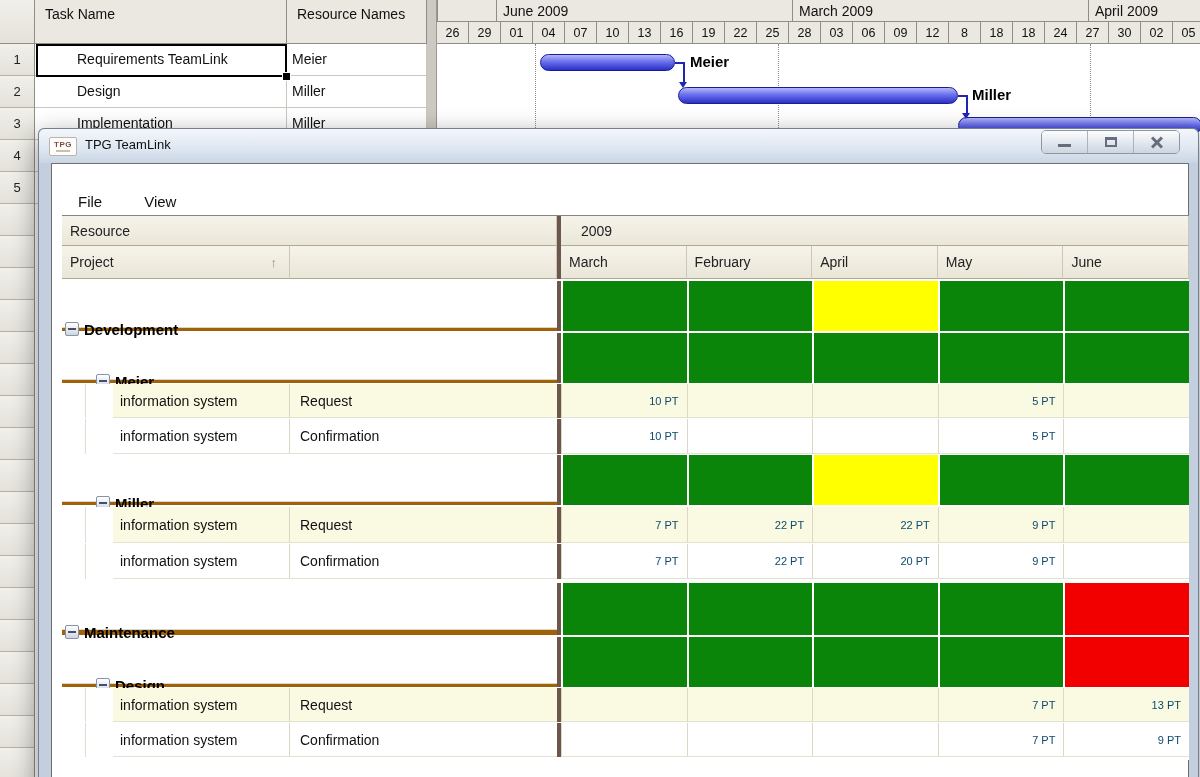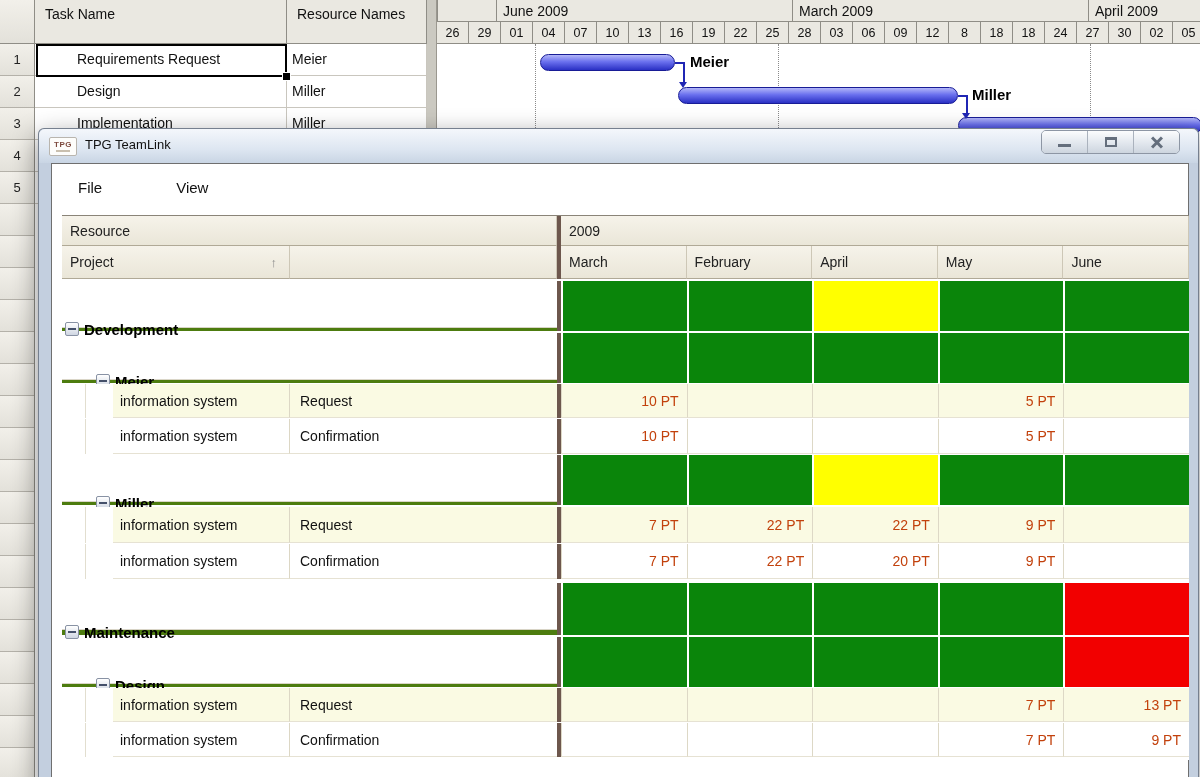--- a/index.html
+++ b/index.html
@@ -45,47 +45,47 @@
   .dlg-btn{width:45px;height:22px;display:flex;align-items:center;justify-content:center;
            background:linear-gradient(#fbfcfd,#e4e9ef 50%,#cdd5df);border-left:1px solid #aab2bd;}
   .dlg-btn:first-child{border-left:none;}
   .g-min{width:13px;height:3px;background:#646e7c;margin-top:7px;}
   .g-max{width:12px;height:10px;border:2px solid #646e7c;border-top-width:3px;box-sizing:border-box;}
   .g-close{position:relative;width:14px;height:14px;}
   .g-close::before,.g-close::after{content:"";position:absolute;left:0;top:6px;width:14px;height:3px;background:#646e7c;}
   .g-close::before{transform:rotate(45deg);}
   .g-close::after{transform:rotate(-45deg);}
   .dlg-client{position:absolute;left:12px;right:9px;top:34px;bottom:0;background:#fff;border:1px solid #6f6f6f;border-bottom:none;box-sizing:border-box;}
-  .dlg-menu{height:46px;display:flex;align-items:center;padding-left:26px;gap:32px;}
+  .dlg-menu{height:46px;display:flex;align-items:flex-end;padding-left:26px;}
   .dlg-menu span{font-size:15px;color:#111;margin-right:42px;}
 
   
   .tl-table{position:absolute;left:10px;top:51px;width:1127px;height:545px;background:#fff;border-top:1px solid #8a8478;box-sizing:border-box;}
   .trow{position:absolute;left:0;width:100%;display:flex;box-sizing:border-box;}
   .tz-sep{width:4px;background:#6d574d;}
   .tz-months{flex:1;display:flex;}
   .hcell{background:linear-gradient(#f6f3ea,#eae6d8);border-bottom:1px solid #b0a996;border-right:1px solid #cdc7b6;
          font-size:14px;color:#222;display:flex;align-items:center;padding-left:8px;box-sizing:border-box;overflow:hidden;white-space:nowrap;}
   .sort-arrow{margin-left:auto;padding-right:12px;color:#8a8a8a;font-size:13px;}
-  .g-left{width:495px;background:#4d7c0f;display:flex;align-items:center;box-sizing:border-box;margin-top:46px;}
+  .g-left{width:495px;background:#a16207;display:flex;align-items:center;box-sizing:border-box;margin-top:46px;}
   .g1 .g-left{padding-left:3px;box-shadow:inset 0 1px 0 #d8d4c6;}
   .g2 .g-left{padding-left:34px;box-shadow:inset 0 1px 0 #dad6c8;}
   .cbox{width:14px;height:14px;flex:0 0 14px;border:1px solid #8892a4;border-radius:2px;background:linear-gradient(#ffffff,#cfd6e2);
         display:flex;align-items:center;justify-content:center;margin-right:5px;box-sizing:border-box;}
   .cminus{width:8px;height:2px;background:#44506a;}
   .g-label{font-weight:bold;font-size:15px;color:#000;white-space:nowrap;}
   .scell{flex:1;border-left:2px solid #fff;box-sizing:border-box;}
   .d-indent{width:51px;background:#fff;position:relative;}
   .d-indent::after{content:"";position:absolute;left:23px;top:0;bottom:0;width:1px;background:#e2deд0;background:#e2decf;}
   .d-project{width:177px;padding-left:7px;display:flex;align-items:center;font-size:14px;color:#111;
              border-right:1px solid #dcd7c5;border-bottom:1px solid #e6e2d3;box-sizing:border-box;white-space:nowrap;overflow:hidden;}
   .d-cat{width:267px;padding-left:10px;display:flex;align-items:center;font-size:14px;color:#111;
          border-bottom:1px solid #e6e2d3;box-sizing:border-box;white-space:nowrap;overflow:hidden;}
   .vcell{flex:1;border-left:1px solid #ddd8c6;border-bottom:1px solid #e6e2d3;box-sizing:border-box;display:flex;align-items:center;
-         justify-content:flex-end;padding-right:8px;font-size:14px;color:#c2410c;white-space:nowrap;overflow:hidden;}
+         justify-content:flex-end;padding-right:8px;font-size:11px;color:#0c4a6e;white-space:nowrap;overflow:hidden;}
 </style>
 </head>
 <body>
 
 <div class="stage">
 
   <div>
     <div class="bg-splitter"></div>
     <div class="bg-numcol" id="bg-numcol">
         <div class="bg-numcell bg-numhead" style="height: 44px;"></div>
@@ -109,21 +109,21 @@
         <div class="bg-numcell" style="height: 32px;"></div>
         <div class="bg-numcell" style="height: 32px;"></div>
         <div class="bg-numcell" style="height: 32px;"></div>
         <div class="bg-numcell" style="height: 32px;"></div>
         <div class="bg-numcell" style="height: 32px;"></div>
         <div class="bg-numcell" style="height: 32px;"></div>
       </div>
     <div class="bg-colhead" style="left:35px;width:252px;">Task Name</div>
     <div class="bg-colhead" style="left:287px;width:140px;">Resource Names</div>
     <div id="bg-grid">
-        <div class="bg-cell" style="left: 35px; top: 44px; width: 252px; height: 32px; padding-left: 42px;">Requirements Request</div>
+        <div class="bg-cell" style="left: 35px; top: 44px; width: 252px; height: 32px; padding-left: 42px;">Requirements TeamLink</div>
         <div class="bg-cell" style="left: 287px; top: 44px; width: 140px; height: 32px; padding-left: 5px;">Meier</div>
         <div class="bg-cell" style="left: 35px; top: 76px; width: 252px; height: 32px; padding-left: 42px;">Design</div>
         <div class="bg-cell" style="left: 287px; top: 76px; width: 140px; height: 32px; padding-left: 5px;">Miller</div>
         <div class="bg-cell" style="left: 35px; top: 108px; width: 252px; height: 32px; padding-left: 42px;">Implementation</div>
         <div class="bg-cell" style="left: 287px; top: 108px; width: 140px; height: 32px; padding-left: 5px;">Miller</div>
         <div class="bg-cell" style="left: 35px; top: 140px; width: 252px; height: 32px; padding-left: 42px;"></div>
         <div class="bg-cell" style="left: 287px; top: 140px; width: 140px; height: 32px; padding-left: 5px;"></div>
         <div class="bg-cell" style="left: 35px; top: 172px; width: 252px; height: 32px; padding-left: 42px;"></div>
         <div class="bg-cell" style="left: 287px; top: 172px; width: 140px; height: 32px; padding-left: 5px;"></div>
       </div>
@@ -203,21 +203,21 @@
     <div class="dlg-client">
       <div class="dlg-menu" id="dlg-menu">
           <span>File</span>
           <span>View</span>
         </div>
       <div class="tl-table" id="tl-table">
           <div class="trow" style="top: 0px; height: 30px;">
             <div class="hcell" style="width: 495px;">Resource</div>
             <div class="tz-sep"></div>
             <div class="tz-months">
-              <div class="hcell" style="flex: 1 1 0%; padding-left: 8px;">2009</div>
+              <div class="hcell" style="flex: 1 1 0%; padding-left: 20px;">2009</div>
             </div>
           </div>
           <div class="trow" style="top: 30px; height: 33px;">
             <div class="hcell" style="width: 228px;">
               <div>Project</div>
               <div class="sort-arrow">↑</div>
             </div>
             <div class="hcell" style="width: 267px;"></div>
             <div class="tz-sep"></div>
             <div class="tz-months">

